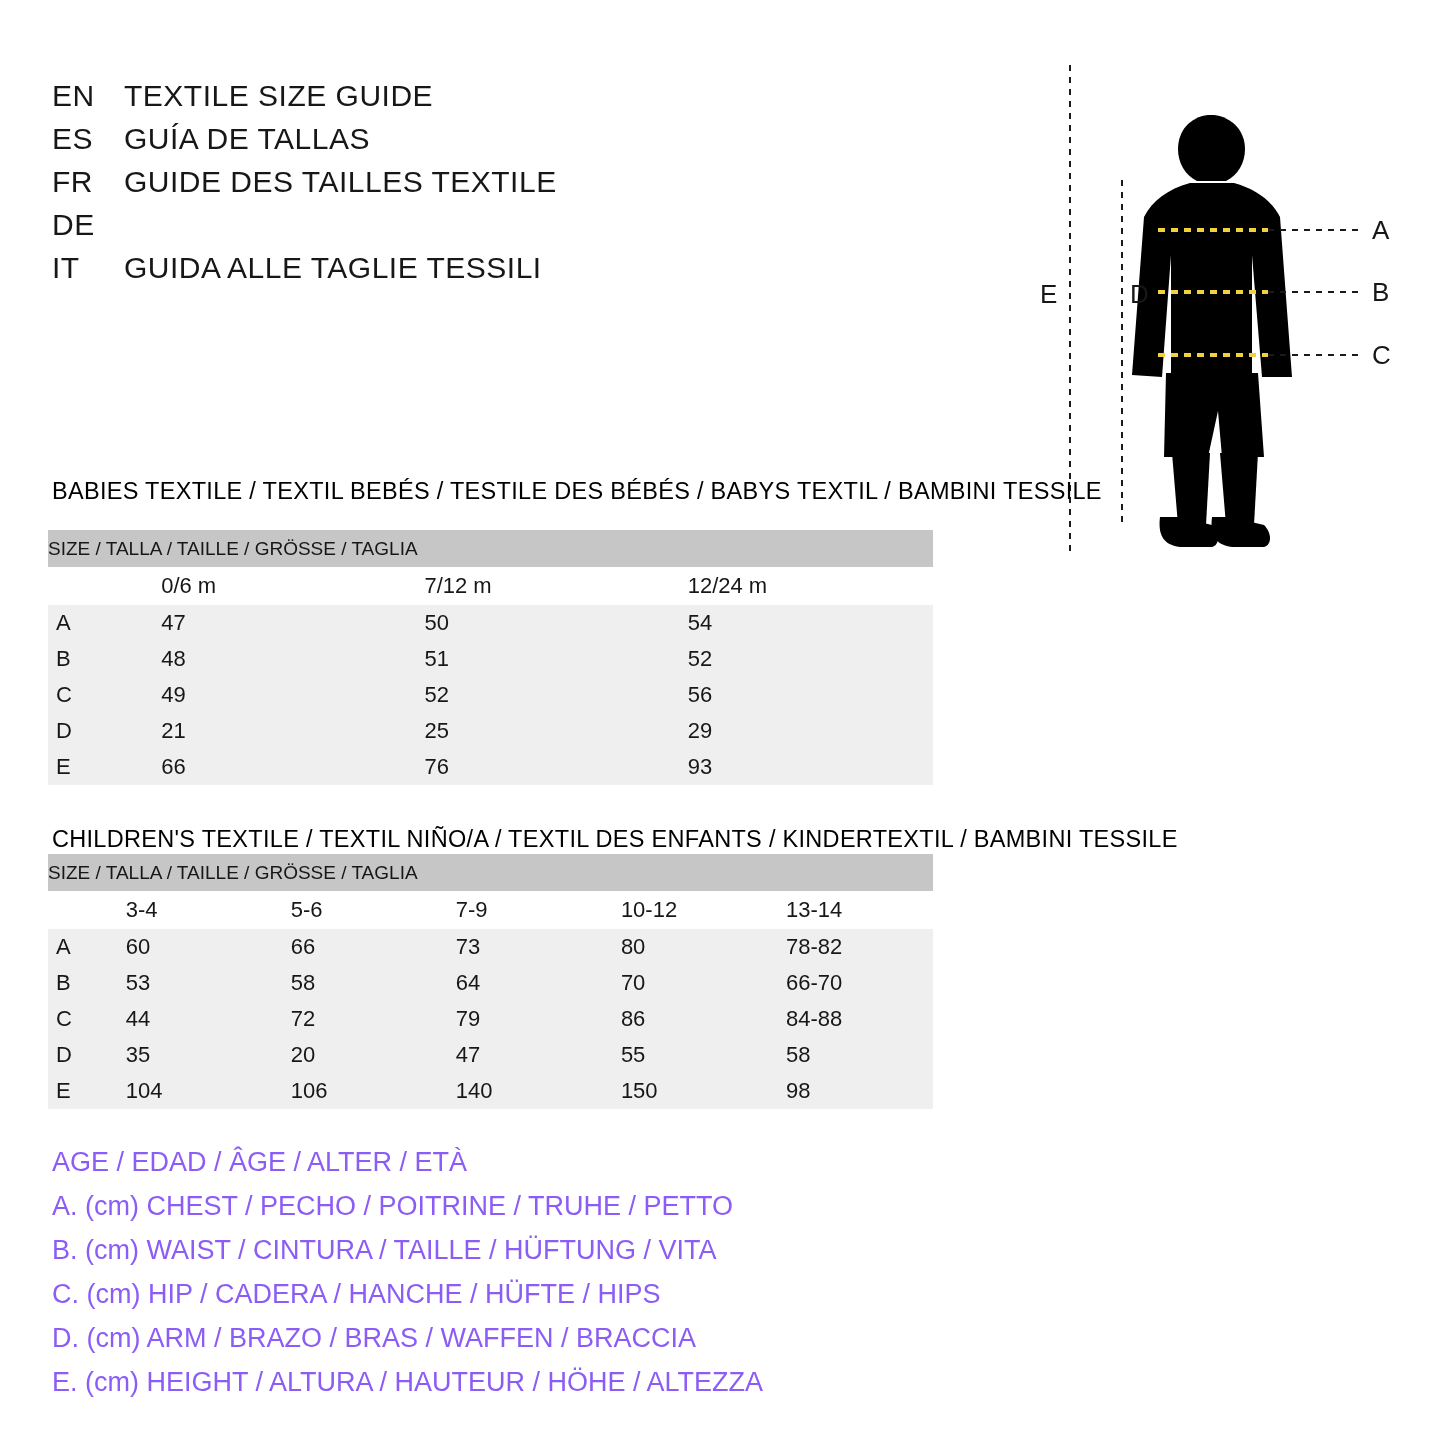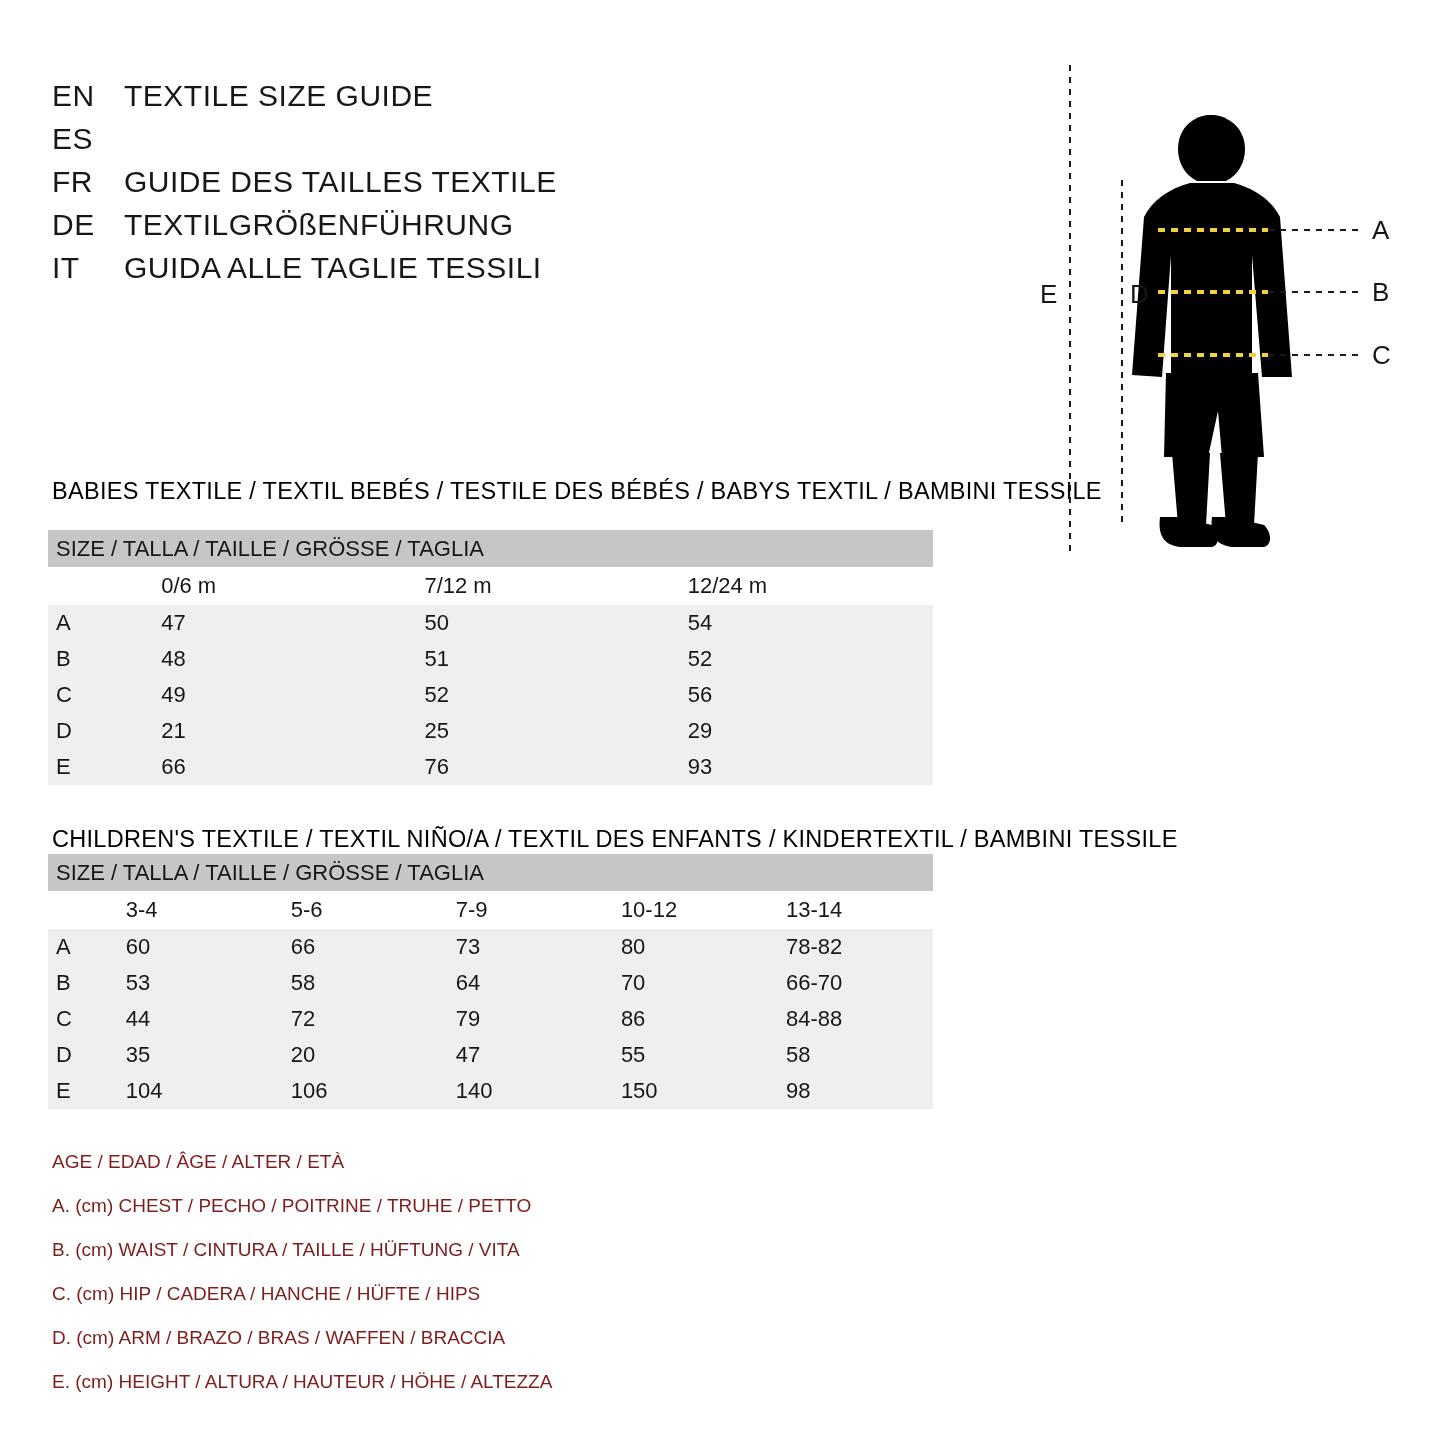--- a/index.html
+++ b/index.html
@@ -82,22 +82,22 @@
   #children-table { top: 854px; width: 885px; }
 
   .size-table td, .size-table th {
     padding: 0;
     height: 36px;
     font-weight: normal;
     text-align: left;
   }
   .size-table tr.band-head td {
     background: #c6c6c6;
-    font-size: 22px;
-    padding-left: 8px;
+    font-size: 19px;
+    padding-left: 0;
     height: 37px;
   }
   .size-table tr.col-head td {
     background: #ffffff;
     height: 38px;
   }
   .size-table tr.data-row td {
     background: #efefef;
     height: 36px;
   }
@@ -124,46 +124,46 @@
   }
 
   
   .legend {
     position: absolute;
     left: 52px;
     top: 1140px;
     width: 900px;
   }
   .legend-line {
-    font-size: 19px;
+    font-size: 27px;
     line-height: 44px;
-    color: #7f1d1d;
+    color: #8b5cf6;
     white-space: nowrap;
   }
 </style>
 </head>
 <body>
 
 <div class="page">
 
   <div class="lang-block">
     <div class="lang-row">
       <span class="lang-code">EN</span>
       <span class="lang-title">TEXTILE SIZE GUIDE</span>
     </div>
     <div class="lang-row">
       <span class="lang-code">ES</span>
+      <span class="lang-title">GUÍA DE TALLAS</span>
     </div>
     <div class="lang-row">
       <span class="lang-code">FR</span>
       <span class="lang-title">GUIDE DES TAILLES TEXTILE</span>
     </div>
     <div class="lang-row">
       <span class="lang-code">DE</span>
-      <span class="lang-title">TEXTILGRÖßENFÜHRUNG</span>
     </div>
     <div class="lang-row">
       <span class="lang-code">IT</span>
       <span class="lang-title">GUIDA ALLE TAGLIE TESSILI</span>
     </div>
   </div>
 
   <div class="figure">
     <svg width="380" height="520" viewBox="0 0 380 520" xmlns="http://www.w3.org/2000/svg">
 

